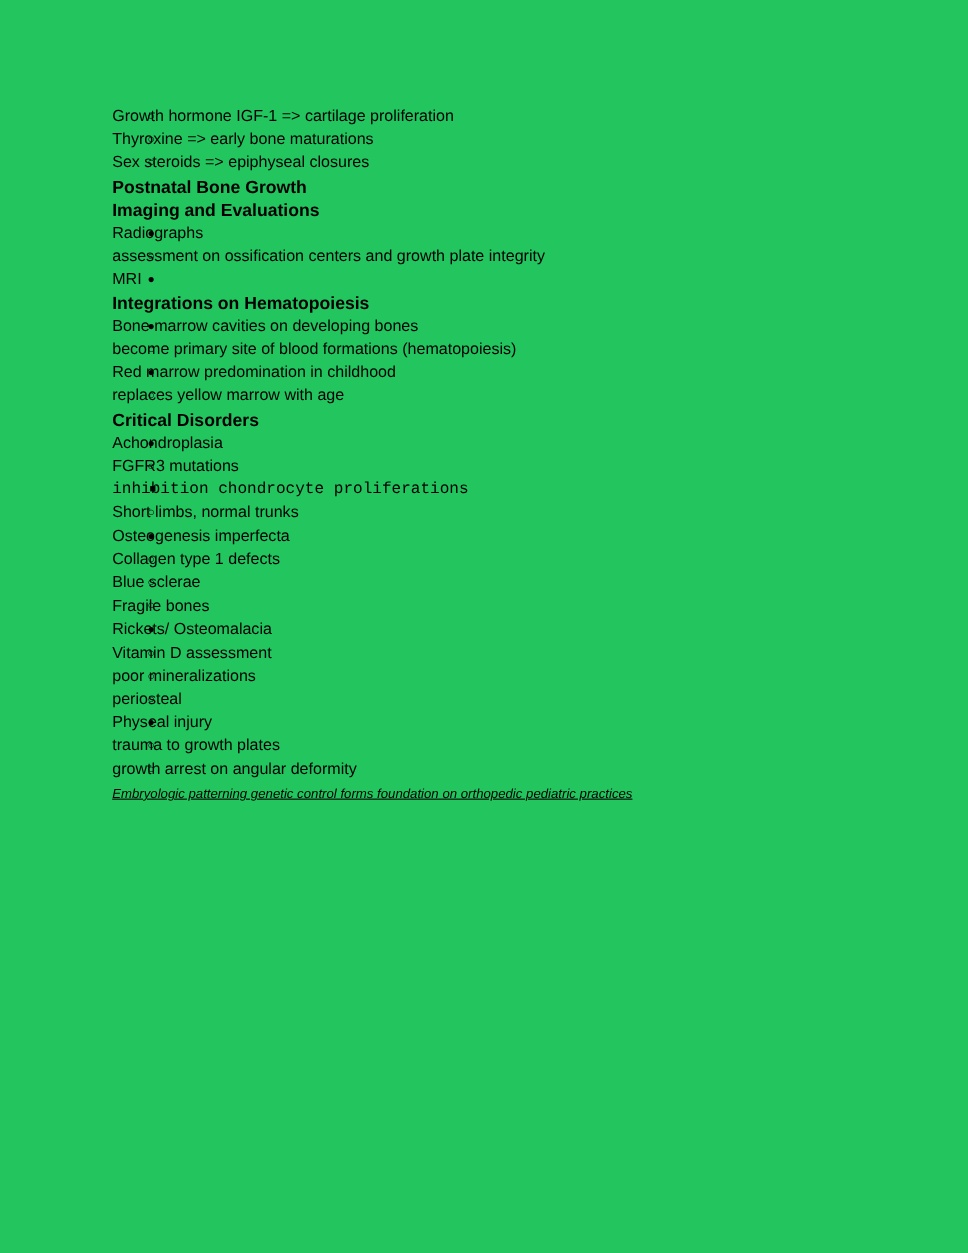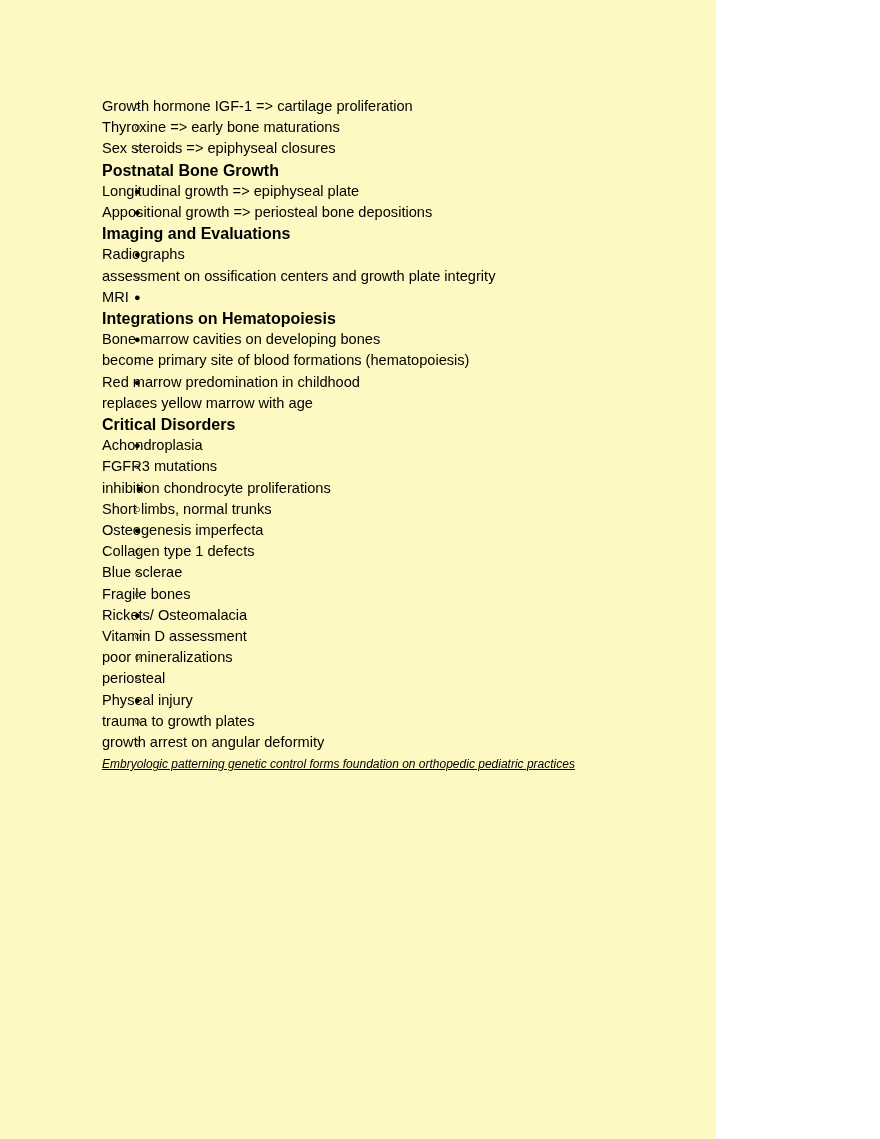--- a/index.html
+++ b/index.html
@@ -9,23 +9,23 @@
   }
   body {
     width: 880px;
     height: 1139px;
     font-family: "Liberation Sans", sans-serif;
     color: #000000;
     -webkit-font-smoothing: antialiased;
   }
   .page {
     position: relative;
-    width: 716px;
+    width: 880px;
     height: 1139px;
-    background: #fef9c3;
+    background: #22c55e;
     box-sizing: border-box;
     padding: 96px 100px 0 102px;
   }
   .doc-body {
     font-size: 14.6px;
     line-height: 21.2px;
   }
   .heading {
     font-weight: bold;
     font-size: 16px;
@@ -62,20 +62,21 @@
   .l2 > li > .txt::before {
     content: "\25CB";
     position: absolute;
     left: 32px;
     font-size: 11px;
     line-height: 21.2px;
   }
   
   .l3 > li {
     padding-left: 54px;
+    font-family: Liberation Mono, monospace;
   }
   .l3 > li > .txt::before {
     content: "\25A0";
     position: absolute;
     left: 34px;
     font-size: 10px;
     line-height: 21.2px;
   }
   .txt {
     display: block;
@@ -103,28 +104,20 @@
         </li>
       <li>
           <span class="txt">Thyroxine =&gt; early bone maturations</span>
         </li>
       <li>
           <span class="txt">Sex steroids =&gt; epiphyseal closures</span>
         </li>
     </ul>
 
     <div class="heading">Postnatal Bone Growth</div>
-    <ul class="lvl l1">
-      <li>
-          <span class="txt">Longitudinal growth =&gt; epiphyseal plate</span>
-        </li>
-      <li>
-          <span class="txt">Appositional growth =&gt; periosteal bone depositions</span>
-        </li>
-    </ul>
 
     <div class="heading">Imaging and Evaluations</div>
     <ul class="lvl l1">
       <li>
           <span class="txt">Radiographs</span>
         </li>
     </ul>
     <ul class="lvl l2">
       <li>
           <span class="txt">assessment on ossification centers and growth plate integrity</span>

